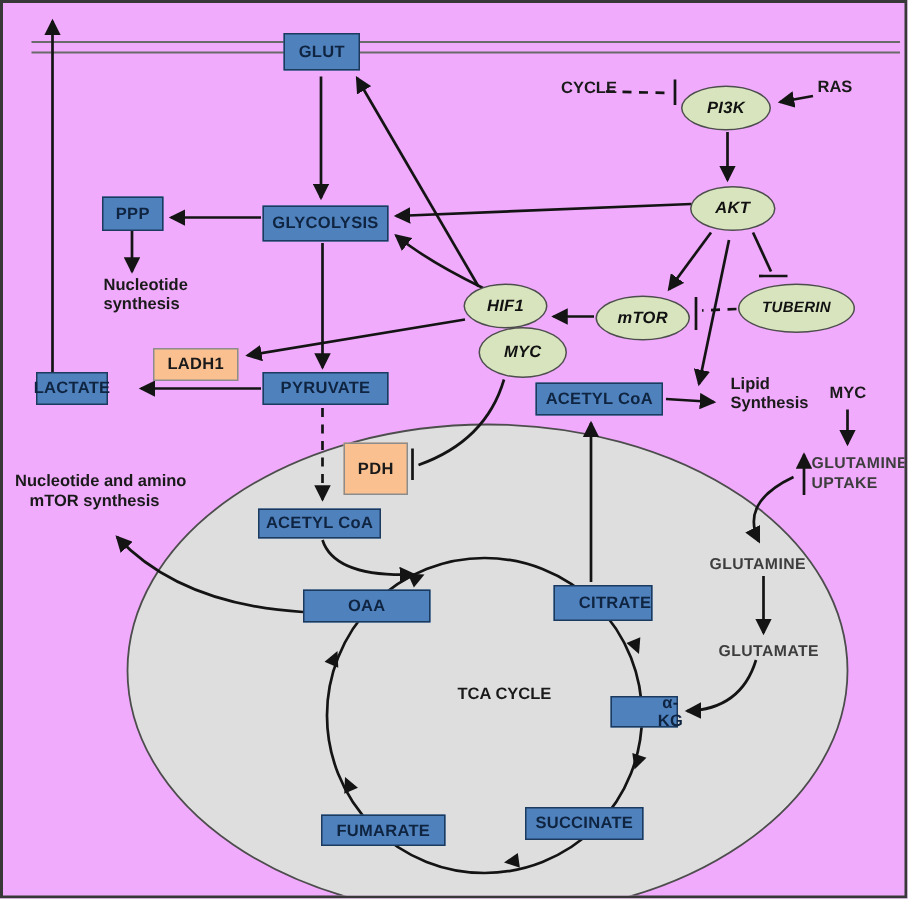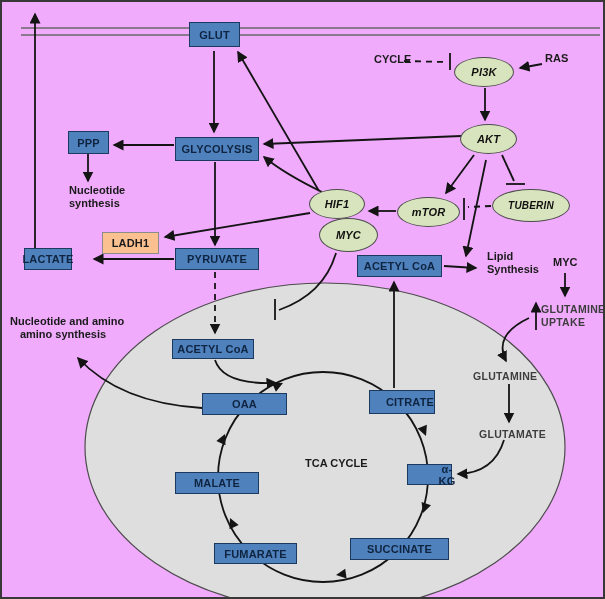--- a/index.html
+++ b/index.html
@@ -117,48 +117,48 @@
       <path d="M502,438 Q492,471 456,472" marker-end="url(#ah)"></path>
     </g>
   </svg>
 
   <div class="node blue" style="left:187px;top:20px;width:51px;height:25px;">GLUT</div>
   <div class="node blue" style="left:66px;top:129px;width:41px;height:23px;">PPP</div>
   <div class="node blue" style="left:173px;top:135px;width:84px;height:24px;">GLYCOLYSIS</div>
   <div class="node orange" style="left:100px;top:230px;width:57px;height:22px;">LADH1</div>
   <div class="node blue" style="left:22px;top:246px;width:48px;height:22px;">LACTATE</div>
   <div class="node blue" style="left:173px;top:246px;width:84px;height:22px;">PYRUVATE</div>
+  <div class="node orange" style="left:227px;top:293px;width:43px;height:35px;">PDH</div>
   <div class="node blue" style="left:170px;top:337px;width:82px;height:20px;">ACETYL CoA</div>
   <div class="node blue" style="left:355px;top:253px;width:85px;height:22px;">ACETYL CoA</div>
   <div class="node blue" style="left:200px;top:391px;width:85px;height:22px;">OAA</div>
   <div class="node blue" style="left:367px;top:388px;width:66px;height:24px;padding-left:16px;">CITRATE</div>
-  <div class="node blue" style="left:173px;top:470px;width:84px;height:22px;">MALATE</div>
   <div class="node blue" style="left:405px;top:462px;width:45px;height:21px;padding-left:35px;">α-KG</div>
   <div class="node blue" style="left:212px;top:541px;width:83px;height:21px;">FUMARATE</div>
-  <div class="node blue" style="left:348px;top:536px;width:99px;height:22px;">SUCCINATE</div>
+  <div class="node blue" style="left:348px;top:536px;width:79px;height:22px;">SUCCINATE</div>
 
   <div class="node ell" style="left:452px;top:55px;width:60px;height:30px;">PI3K</div>
   <div class="node ell" style="left:458px;top:122px;width:57px;height:30px;">AKT</div>
   <div class="node ell" style="left:395px;top:195px;width:63px;height:30px;">mTOR</div>
   <div class="node ell" style="left:490px;top:187px;width:78px;height:33px;font-size:10px;">TUBERIN</div>
   <div class="node ell" style="left:307px;top:187px;width:56px;height:30px;">HIF1</div>
   <div class="node ell" style="left:317px;top:216px;width:59px;height:34px;">MYC</div>
 
   <div class="txt" style="left:372px;top:51px;">CYCLE</div>
   <div class="txt" style="left:543px;top:50px;">RAS</div>
   <div class="txt" style="left:551px;top:254px;">MYC</div>
 
   <div class="txt" style="left:67px;top:182px;">
     <span>Nucleotide</span><br>
     <span>synthesis</span>
   </div>
 
   <div class="txt" style="left:8px;top:313px;width:106px;text-align:center;">
     <span>Nucleotide and amino</span><br>
-    <span>amino synthesis</span>
+    <span>mTOR synthesis</span>
   </div>
 
   <div class="txt" style="left:485px;top:248px;">
     <span>Lipid</span><br>
     <span>Synthesis</span>
   </div>
 
   <div class="txt gray-caps" style="left:539px;top:301px;">
     <span>GLUTAMINE</span><br>
     <span>UPTAKE</span>

